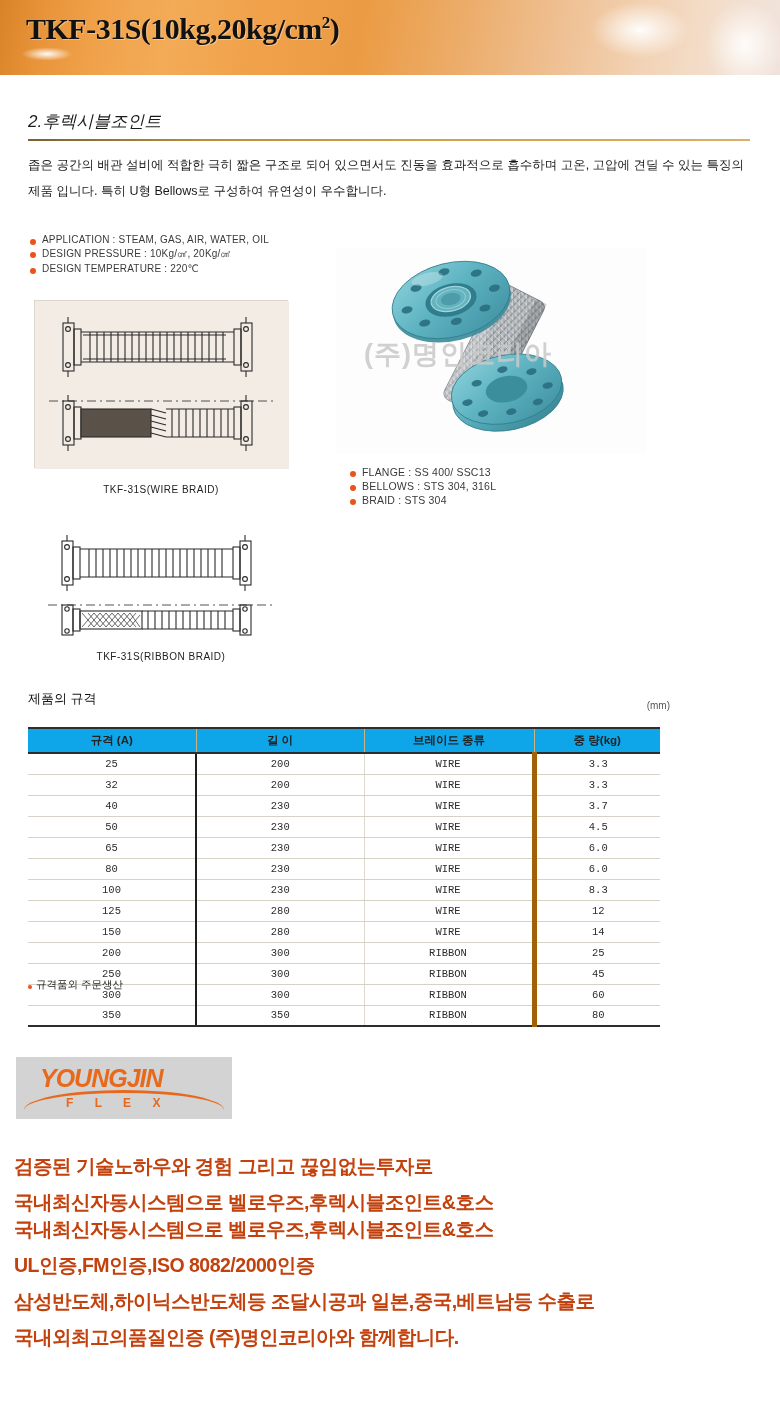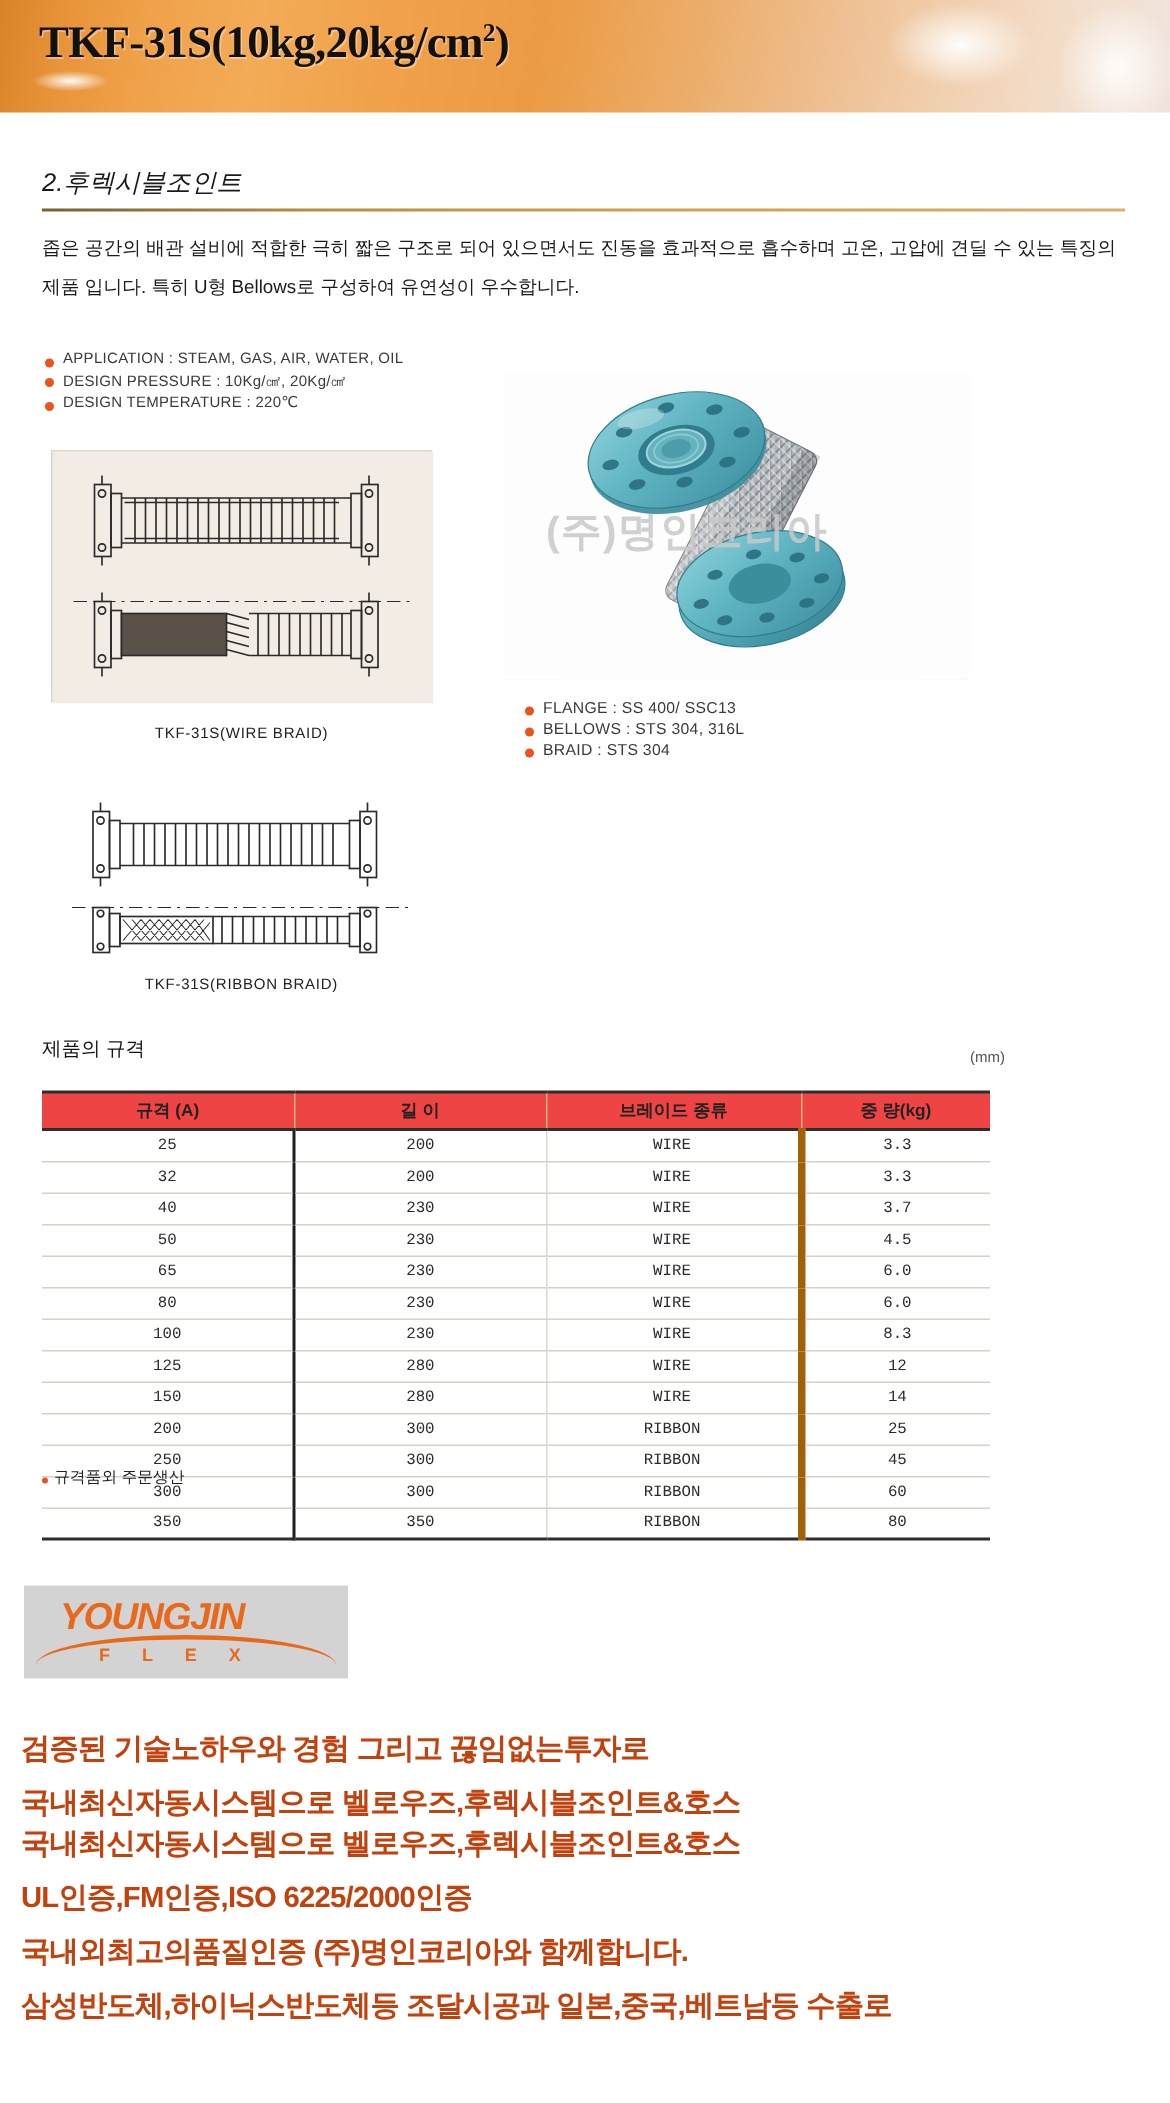--- a/index.html
+++ b/index.html
@@ -92,21 +92,21 @@
 
   
   .tbl-title { position: absolute; left: 28px; top: 690px; font-size: 13px; color: #111; }
   .tbl-unit  { position: absolute; left: 620px; top: 700px; font-size: 10px; color: #555; width: 50px; text-align: right; }
 
   .spec-table {
     position: absolute; left: 28px; top: 727px; width: 632px;
     border-collapse: collapse; table-layout: fixed;
   }
   .spec-table th {
-    background: #ef4444; color: #222; font-size: 11.5px; font-weight: bold;
+    background: #0ea5e9; color: #222; font-size: 11.5px; font-weight: bold;
     height: 25px; border-left: 1px solid #c9b37e; border-right: 1px solid #c9b37e;
     border-top: 2px solid #2d2d2d; border-bottom: 2px solid #2d2d2d;
   }
   .spec-table th:first-child { border-left: none; }
   .spec-table th:last-child { border-right: none; }
   .spec-table td {
     height: 21px; font-size: 10.5px; color: #2b2b2b; text-align: center;
     border-bottom: 1px solid #d6d2c6;
     font-family: "Liberation Mono", "DejaVu Sans Mono", monospace;
   }
@@ -475,18 +475,18 @@
   <div class="logo-word">YOUNGJIN</div>
   <div class="logo-swoosh"></div>
   <div class="logo-flex">F L E X</div>
 
   <div class="promo">
     <div class="promo-line">검증된 기술노하우와 경험 그리고 끊임없는투자로</div>
     <div class="promo-line">국내최신자동시스템으로 벨로우즈,후렉시블조인트&amp;호스</div>
     <div class="promo-clip">
       <div class="promo-line">국내최신자동시스템으로 벨로우즈,후렉시블조인트&amp;호스</div>
     </div>
-    <div class="promo-line">UL인증,FM인증,ISO 6225/2000인증</div>
+    <div class="promo-line">UL인증,FM인증,ISO 8082/2000인증</div>
+    <div class="promo-line">삼성반도체,하이닉스반도체등 조달시공과 일본,중국,베트남등 수출로</div>
     <div class="promo-line">국내외최고의품질인증 (주)명인코리아와 함께합니다.</div>
-    <div class="promo-line">삼성반도체,하이닉스반도체등 조달시공과 일본,중국,베트남등 수출로</div>
   </div>
 
 </div>
 
 </body></html>

